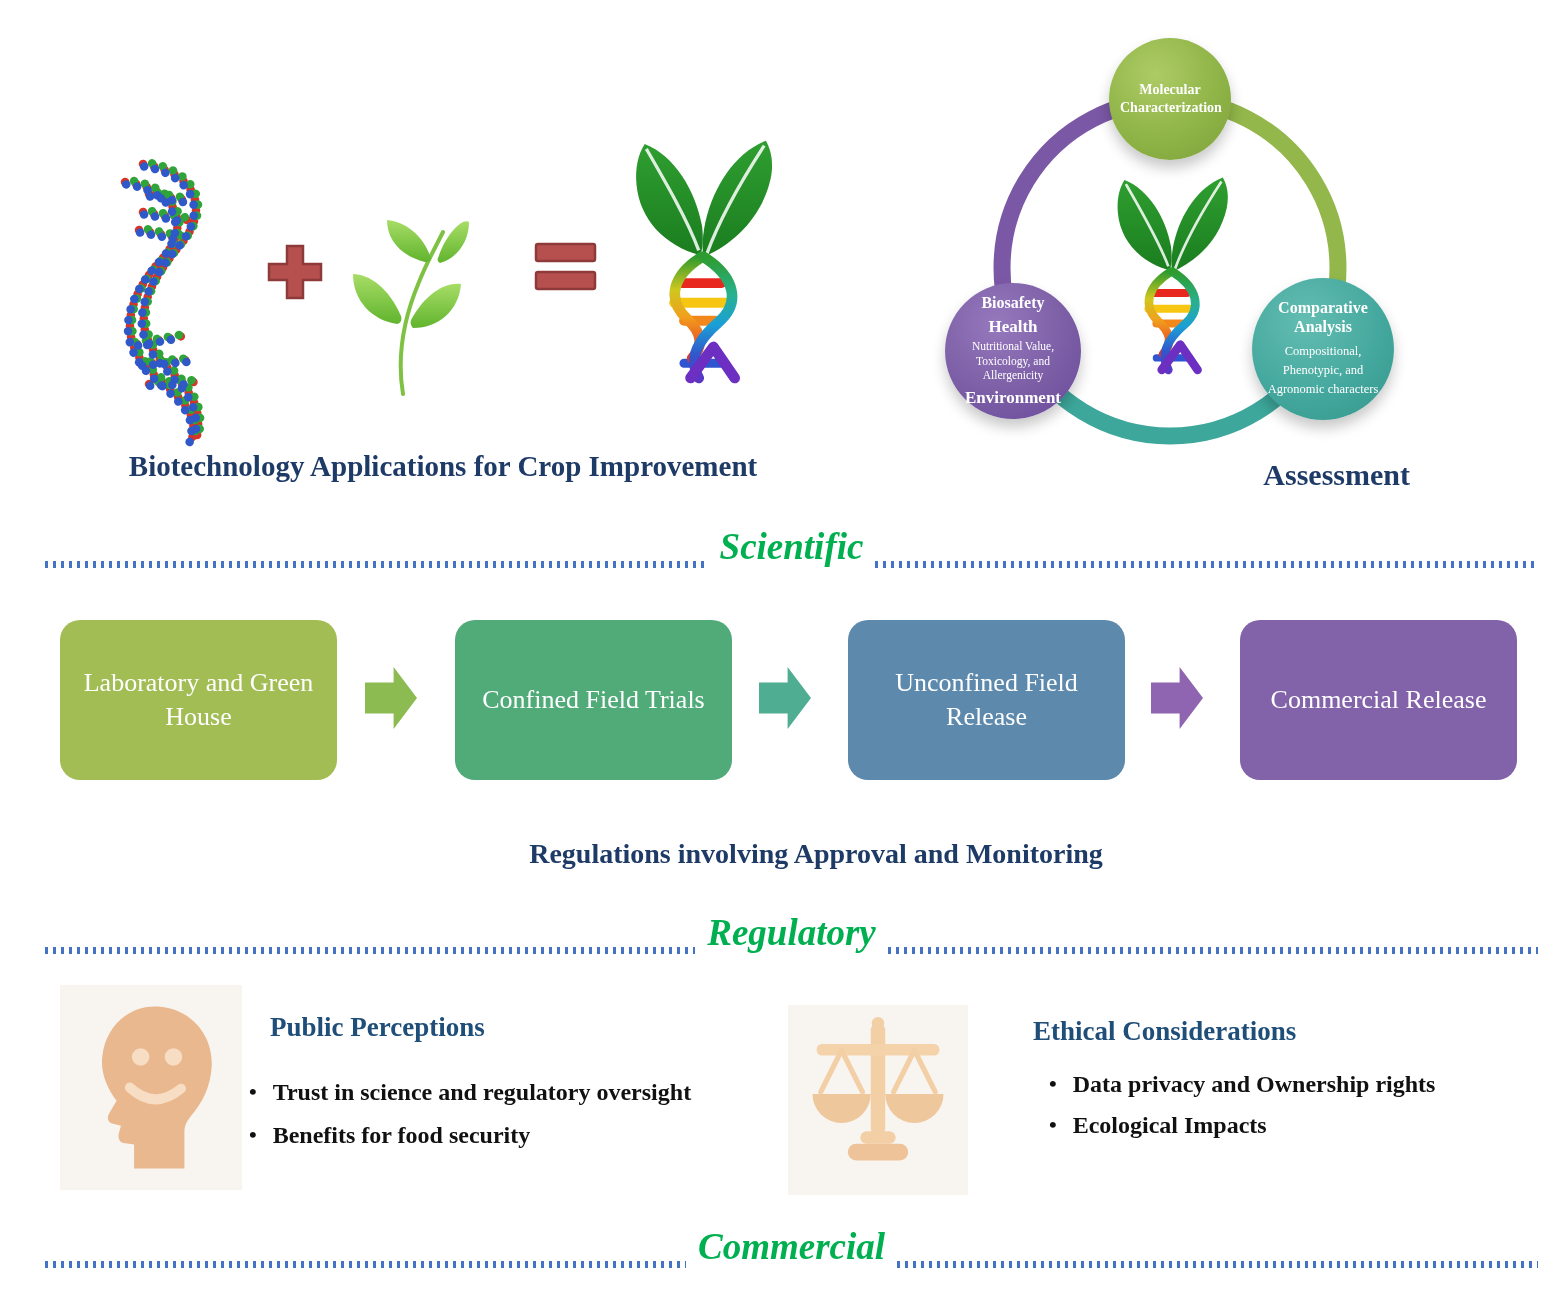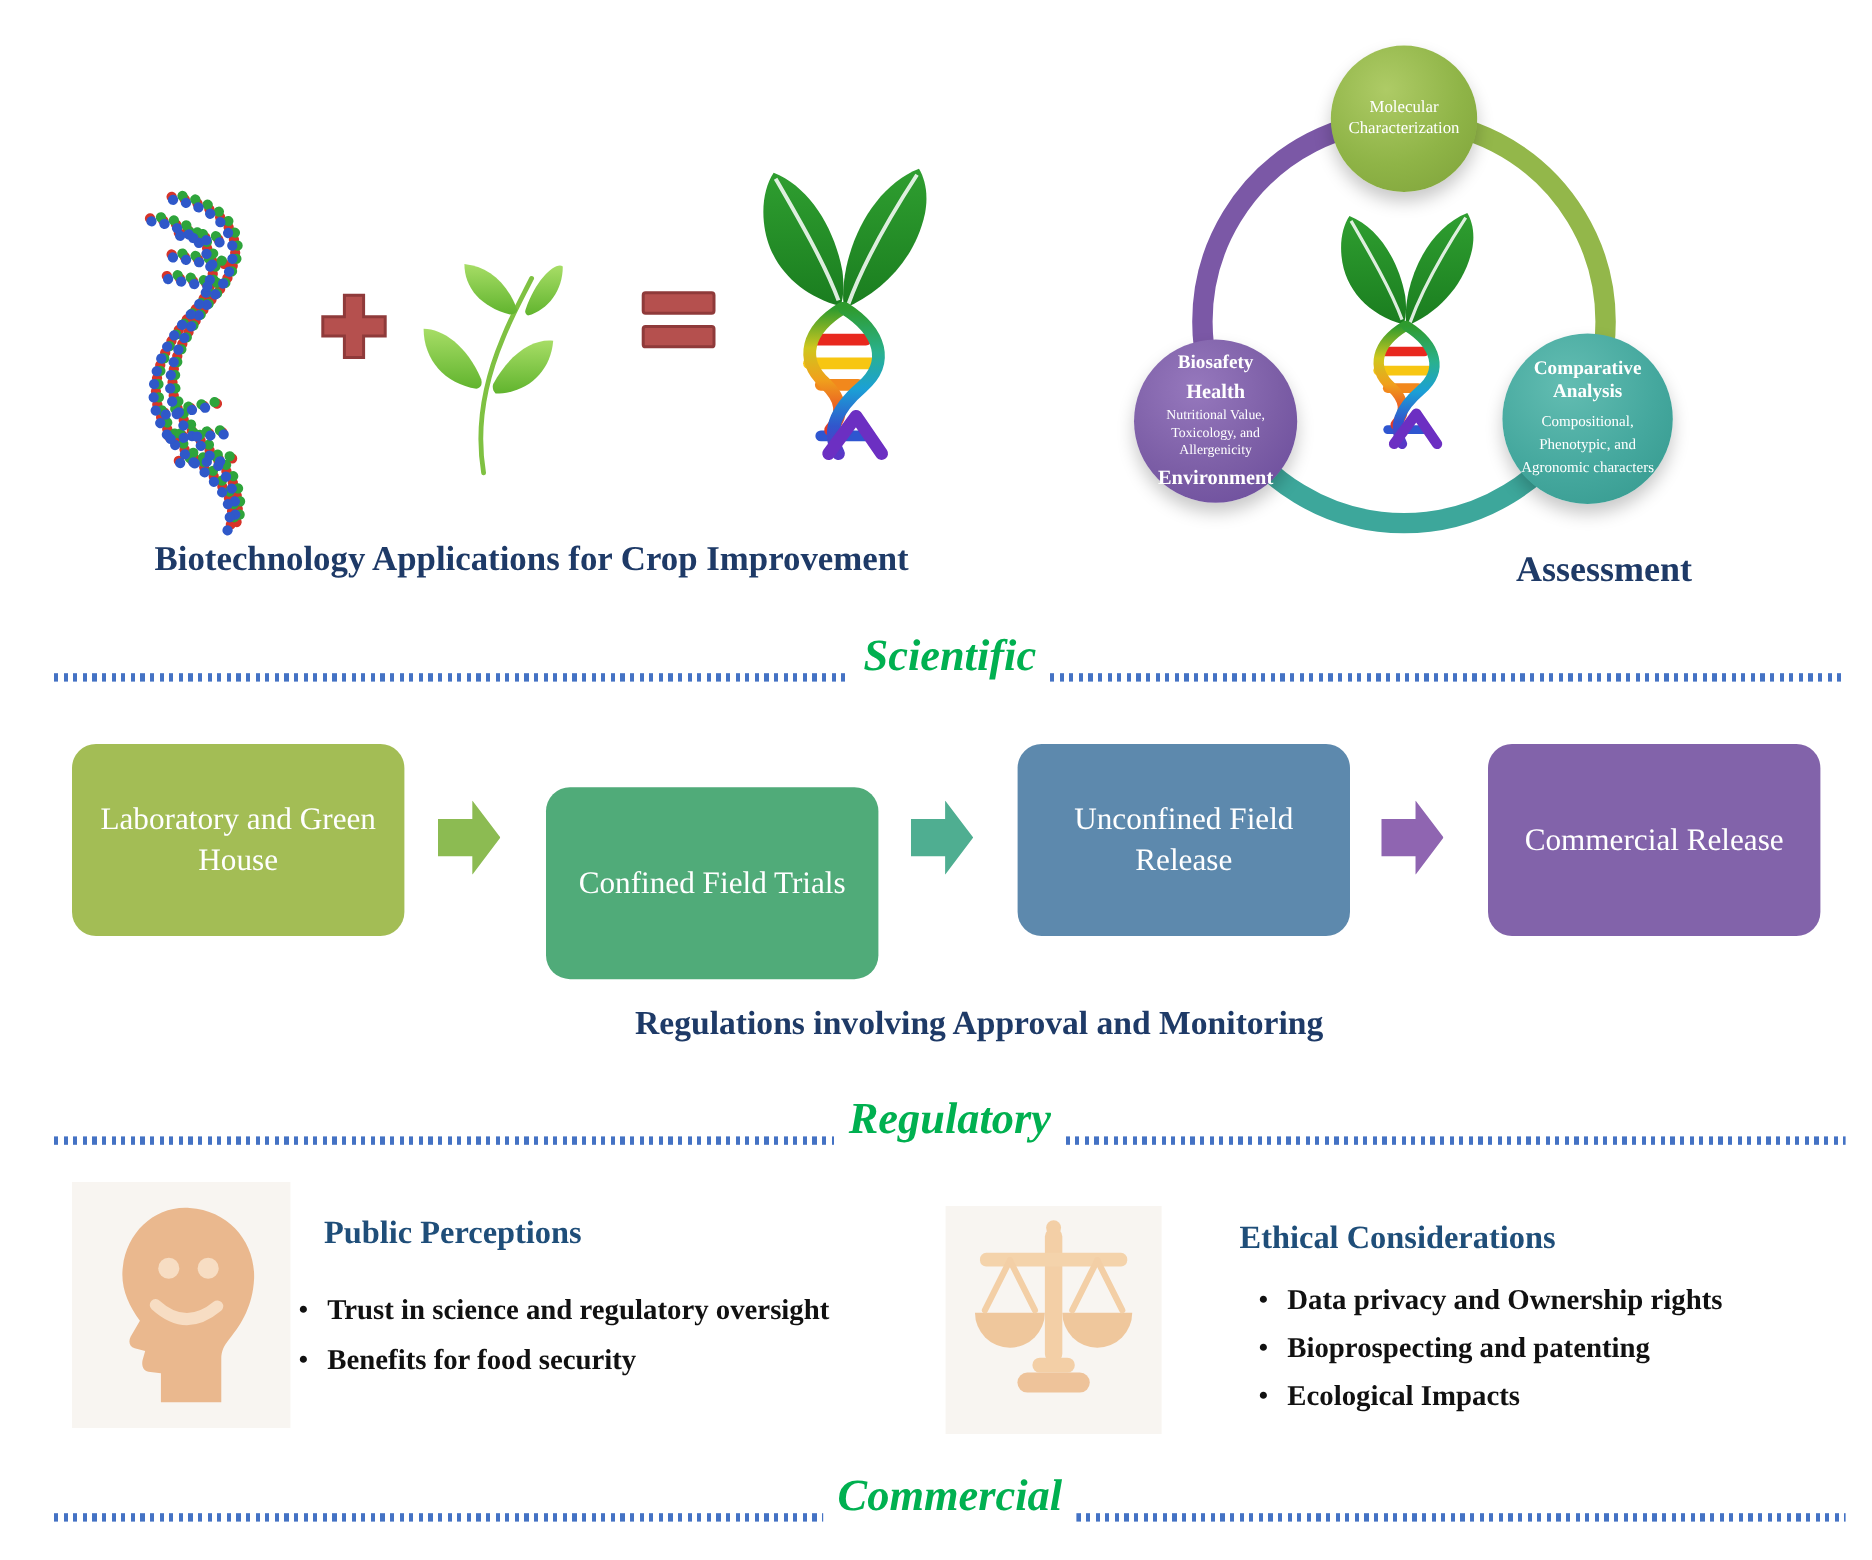--- a/index.html
+++ b/index.html
@@ -17,39 +17,39 @@
   .eq-title{left:13px;top:450px;width:860px;text-align:center;font-weight:bold;
             font-size:29px;color:#1e3a67;}
 
   
   .assess{left:940px;top:10px;width:470px;height:505px;}
   .circle{position:absolute;border-radius:50%;color:#fff;display:flex;flex-direction:column;
           align-items:center;justify-content:center;text-align:center;
           box-shadow:0 8px 14px rgba(0,0,0,.22);}
   .c-green{left:169px;top:28px;width:122px;height:122px;
      background:radial-gradient(circle at 38% 30%,#aecb66,#8fb447 55%,#7da139 100%);}
-  .c-green .t{font-weight:normal;font-size:14px;line-height:1.3;width:100px;}
+  .c-green .t{font-weight:bold;font-size:14px;line-height:1.3;width:100px;}
   .c-purple{left:5px;top:273px;width:136px;height:136px;padding:2px;box-sizing:border-box;
      background:radial-gradient(circle at 38% 30%,#9678bd,#7c5ea6 55%,#68499a 100%);}
   .c-purple .t{font-weight:bold;font-size:16px;}
   .c-purple .s{font-weight:bold;font-size:17px;margin-top:5px;}
   .c-purple .b{font-size:11.5px;line-height:1.25;width:112px;margin-top:2px;}
   .c-teal{left:312px;top:268px;width:142px;height:142px;
      background:radial-gradient(circle at 38% 30%,#63bdb2,#45a89e 55%,#33978c 100%);}
   .c-teal .t{font-weight:bold;font-size:16px;line-height:1.2;width:110px;}
   .c-teal .b{font-size:12.5px;line-height:1.55;width:132px;margin-top:5px;}
   .assess-cap{left:940px;top:458px;width:470px;text-align:right;font-weight:bold;
               font-size:30px;color:#1e3a67;}
 
   
   .stage{position:absolute;top:620px;width:277px;height:160px;border-radius:20px;color:#fff;
          display:flex;align-items:center;justify-content:center;text-align:center;
          font-size:26px;line-height:1.3;padding:0 18px;box-sizing:border-box;}
   .st1{left:60px;background:#a3bd55;}
-  .st2{left:455px;background:#50ab79;margin-top:36px;}
+  .st2{left:455px;background:#50ab79;}
   .st3{left:848px;background:#5d89ad;}
   .st4{left:1240px;background:#8263aa;}
   .fat-arrow{position:absolute;top:667px;width:52px;height:62px;
      clip-path:polygon(0 25%,55% 25%,55% 0,100% 50%,55% 100%,55% 75%,0 75%);}
   .ar1{left:365px;background:#8cbb52;}
   .ar2{left:759px;background:#4fae91;}
   .ar3{left:1151px;background:#8f65b1;}
   .pipe-cap{left:0;top:838px;width:1560px;text-align:center;font-weight:bold;
             font-size:28px;color:#1e3a67;padding-left:36px;}
 
@@ -256,21 +256,20 @@
     <g stroke="#f3cfa6" stroke-width="5" stroke-linecap="round" fill="none">
       <path d="M40,36 L20,76"></path>
         <path d="M40,36 L60,76"></path>
       <path d="M110,36 L90,76"></path>
         <path d="M110,36 L130,76"></path>
     </g>
   </svg>
   <div class="sec-title" style="left:1033px;top:1016px">Ethical Considerations</div>
   <ul class="bullets bl-right">
     <li>Data privacy and Ownership rights</li>
-    <li>Bioprospecting and patenting</li>
     <li>Ecological Impacts</li>
   </ul>
 
   <div class="divider" style="top:1222px">
     <div class="dots"></div>
     <div class="lbl">Commercial</div>
     <div class="dots"></div>
   </div>
 
 </div>

